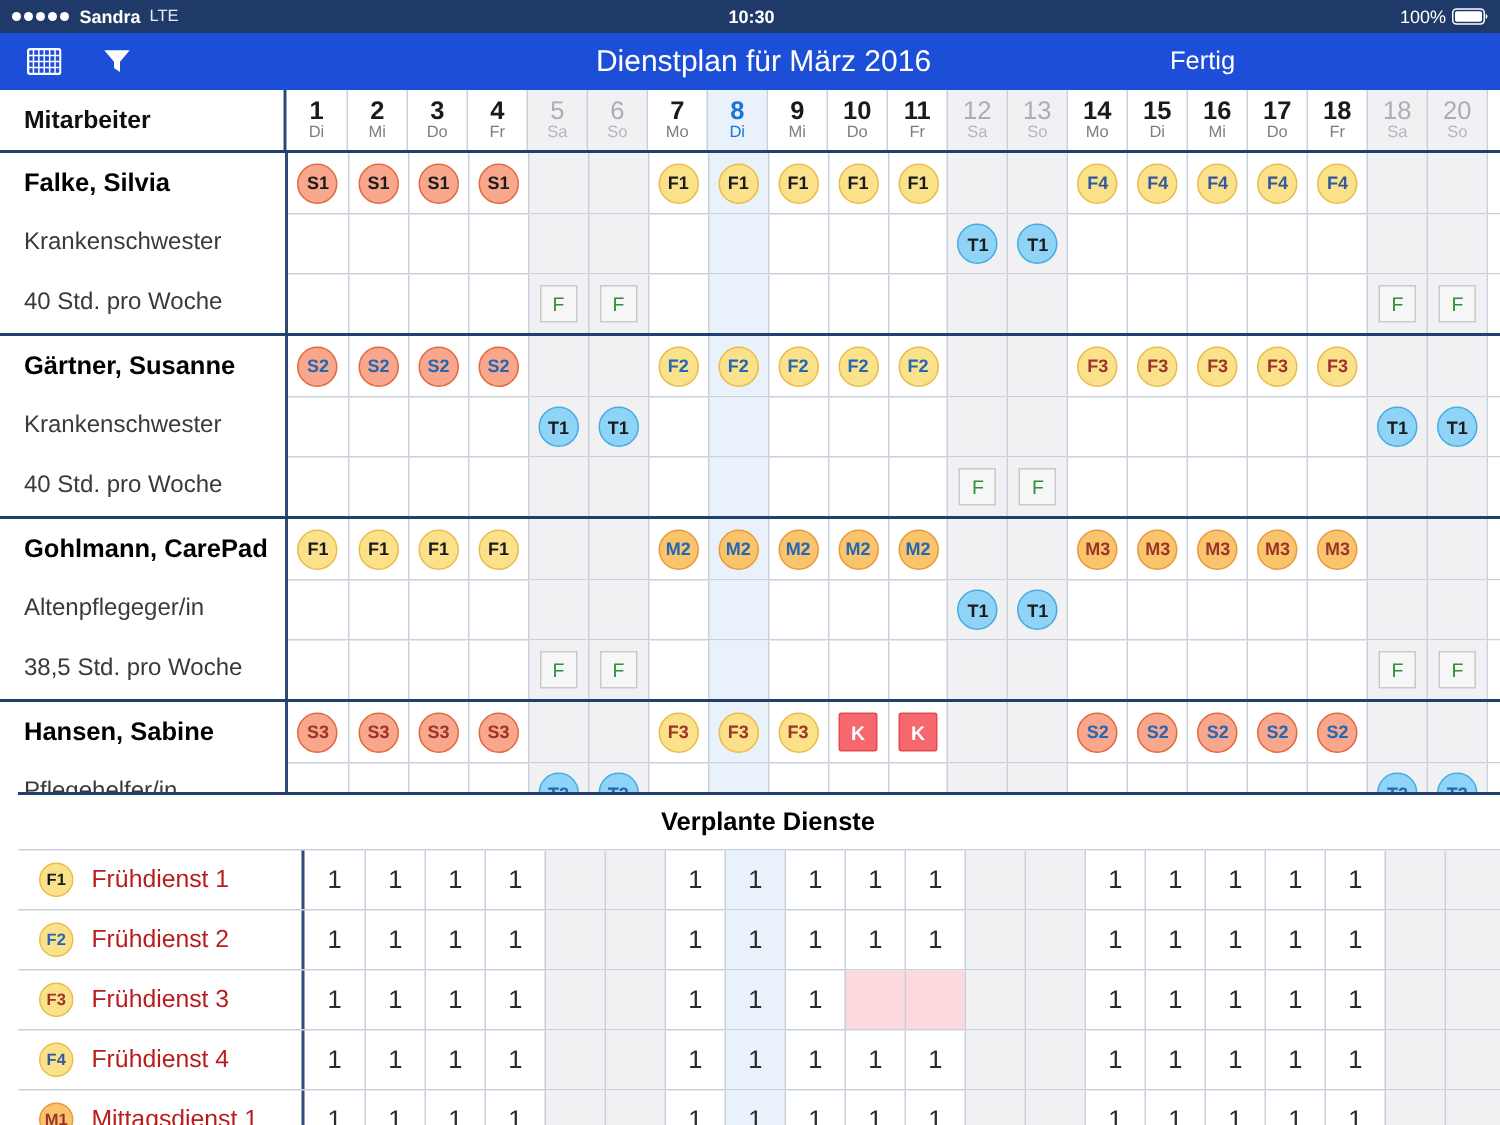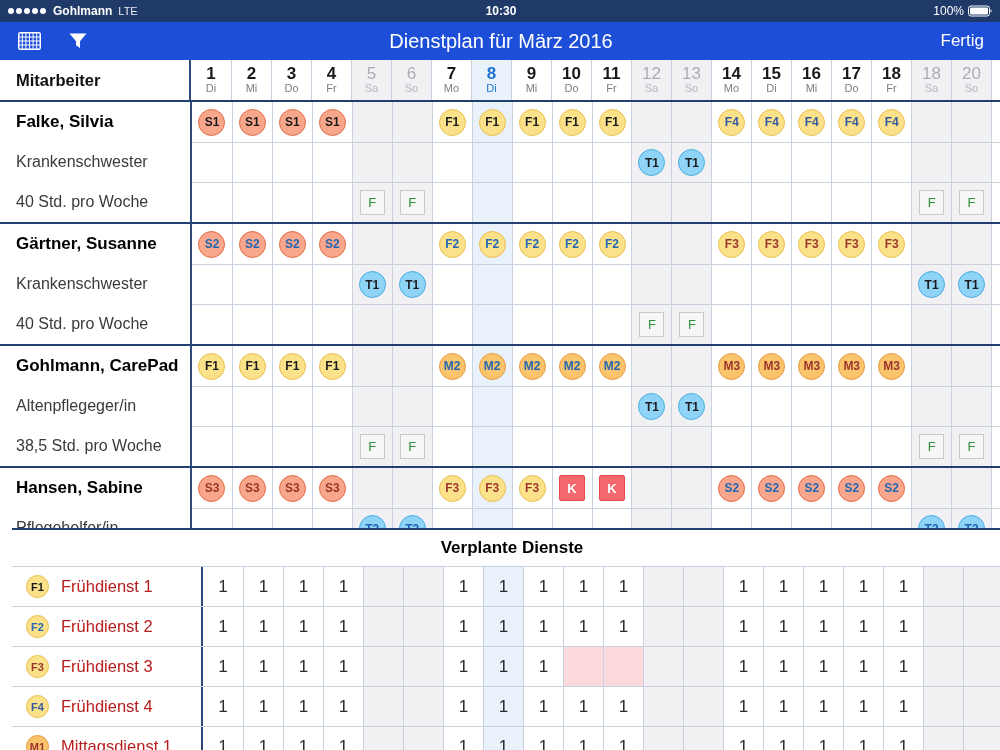--- a/index.html
+++ b/index.html
@@ -16,21 +16,21 @@
   .carrier{font-weight:700;margin-right:6px}
   .lte{font-size:11px;color:#E8ECF4}
   .sb-center{flex:1;text-align:center;font-weight:700}
   .sb-right{width:220px;display:flex;justify-content:flex-end;align-items:center;padding-right:6px}
   .battpct{margin-right:4px}
   
   .navbar{height:38px;background:#1d4ed8;display:flex;align-items:center;color:#fff}
   .nav-left{width:220px;display:flex;align-items:center;gap:28px;padding-left:18px}
   .icon-btn{background:none;border:none;padding:0;cursor:pointer;display:flex;align-items:center}
   .nav-title{flex:1;text-align:center;font-size:20px;color:#fff}
-  .nav-right{width:220px;display:flex;justify-content:flex-end;padding-right:16px}
+  .nav-right{width:220px;display:flex;padding-right:0}
   .done-btn{background:none;border:none;color:#fff;font-size:17px;font-family:"Liberation Sans",sans-serif;cursor:pointer;padding:0}
   
   #roster{position:absolute;top:60px;left:0;width:1000px;height:468px;overflow:hidden;background:#fff}
   .hdr-row{display:flex;height:40px}
   .hdr-left{width:190px;display:flex;align-items:center;padding-left:16px;box-sizing:border-box;
             font-size:16.5px;font-weight:600;color:#101012}
   .days-wrap{display:flex;border-left:2px solid #2F4A78;flex:1}
   .hcell{width:40px;box-sizing:border-box;display:flex;flex-direction:column;align-items:center;
          justify-content:center;line-height:1.05;border-left:1px solid #C8D2DE}
   .hcell:first-child{border-left:none}
@@ -78,21 +78,21 @@
 
 <div class="statusbar">
   <div class="sb-left">
     <span class="signal">
         <i></i>
         <i></i>
         <i></i>
         <i></i>
         <i></i>
       </span>
-    <span class="carrier">Gohlmann</span>
+    <span class="carrier">Sandra</span>
     <span class="lte">LTE</span>
   </div>
   <div class="sb-center">10:30</div>
   <div class="sb-right">
     <span class="battpct">100%</span>
     <svg width="26" height="12" viewBox="0 0 26 12">
       <rect x="0.5" y="1" width="21" height="10" rx="2.5" fill="none" stroke="#fff" stroke-width="1"></rect>
       <rect x="2" y="2.5" width="18" height="7" rx="1.2" fill="#fff"></rect>
       <path d="M22.5 4.2 v3.6 a2 2 0 0 0 0 -3.6 z" fill="#fff"></path>
     </svg>

